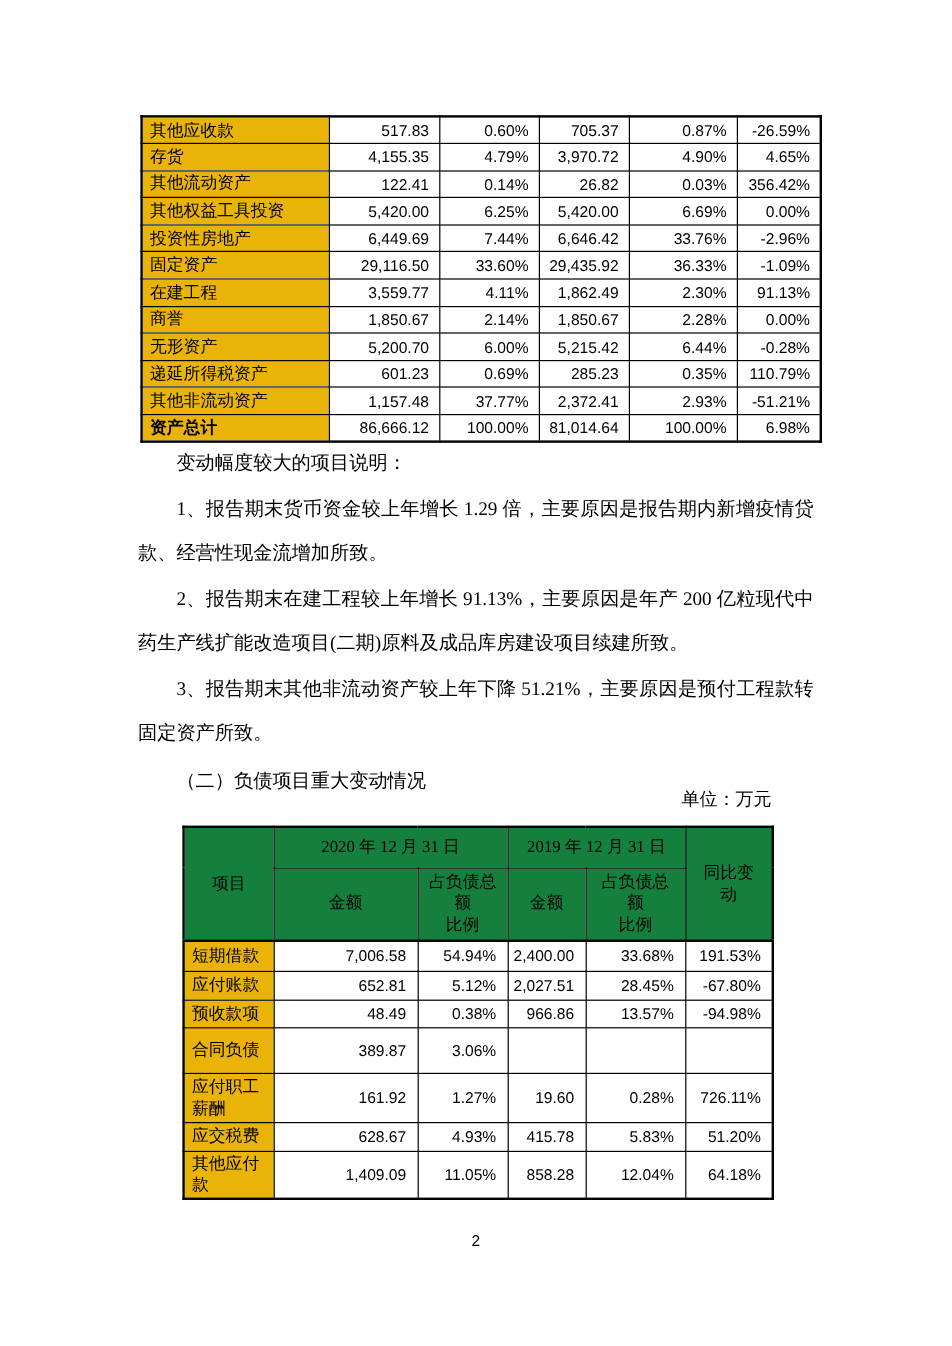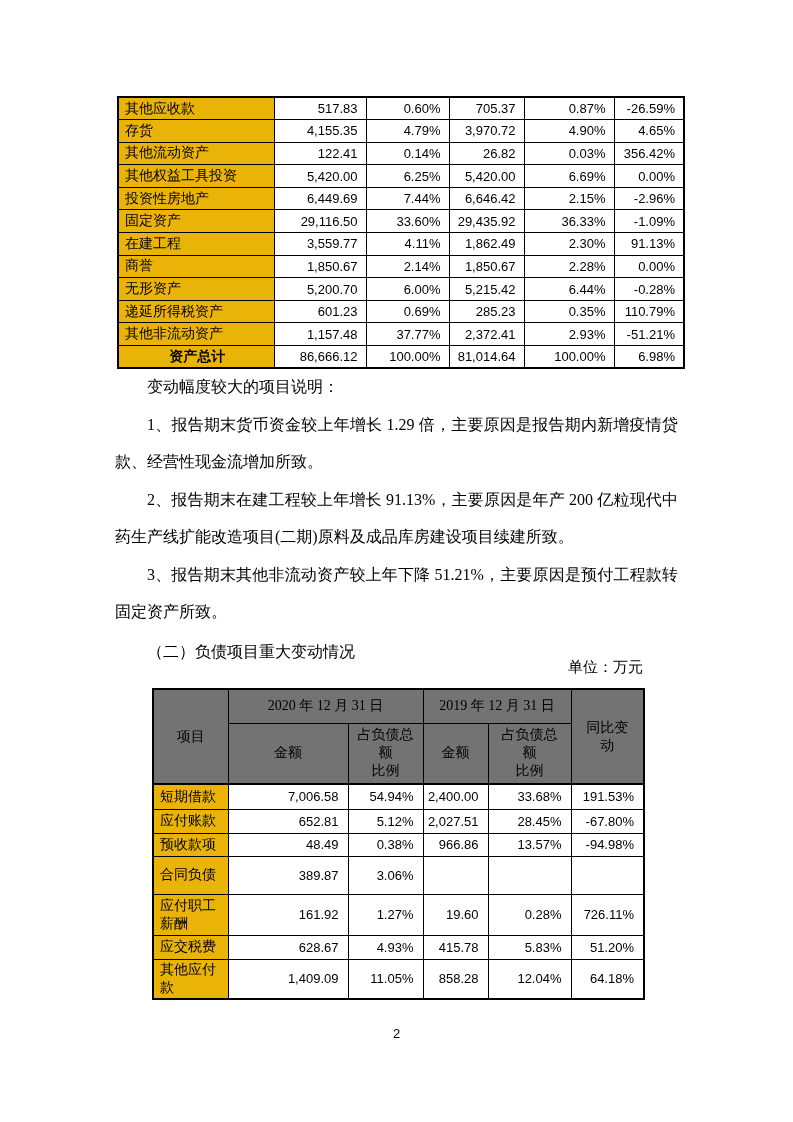--- a/index.html
+++ b/index.html
@@ -35,21 +35,21 @@
     padding: 1px 8px 1px 2px;
     font-size: 13px;
     font-family: "Liberation Sans", "DejaVu Sans", sans-serif;
   }
 
   
   #asset-table { left: 117px; top: 96px; width: 566px; }
   #asset-table tr { height: 22.6px; }
   #asset-table tbody tr:last-child .label-cell {
     font-weight: bold;
-    text-align: center;
+    text-align: left;
     margin-left: 10px;
   }
 
   
   #notes {
     position: absolute;
     left: 115px; top: 368px; width: 563px;
     font-size: 16px;
     line-height: 37.5px;
     text-align: justify;
@@ -68,21 +68,21 @@
     left: 115px; top: 655px; width: 528px;
     text-align: right;
     font-size: 15px;
     line-height: 24px;
   }
 
   
   #liability-table { left: 152px; top: 688px; width: 491px; }
   #liability-table thead { border-bottom: 2px solid #000; }
   #liability-table thead td, #liability-table thead th {
-    background: #737373;
+    background: #15803d;
     text-align: center;
     font-size: 14px;
     padding: 1px 2px;
     font-family: "Liberation Serif", "DejaVu Serif", serif;
   }
   #liability-table thead tr:nth-child(1) { height: 34px; }
   #liability-table thead tr:nth-child(2) { height: 61px; }
   #liability-table .num-cell { padding-right: 9px; }
   #liability-table tbody tr:nth-of-type(1) { height: 25px; }
   #liability-table tbody tr:nth-of-type(2) { height: 24px; }
@@ -148,21 +148,21 @@
     <td class="num-cell">5,420.00</td>
     <td class="num-cell">6.69%</td>
     <td class="num-cell">0.00%</td>
   </tr>
 
   <tr>
     <td class="label-cell">投资性房地产</td>
     <td class="num-cell">6,449.69</td>
     <td class="num-cell">7.44%</td>
     <td class="num-cell">6,646.42</td>
-    <td class="num-cell">2.15%</td>
+    <td class="num-cell">33.76%</td>
     <td class="num-cell">-2.96%</td>
   </tr>
 
   <tr>
     <td class="label-cell">固定资产</td>
     <td class="num-cell">29,116.50</td>
     <td class="num-cell">33.60%</td>
     <td class="num-cell">29,435.92</td>
     <td class="num-cell">36.33%</td>
     <td class="num-cell">-1.09%</td>

